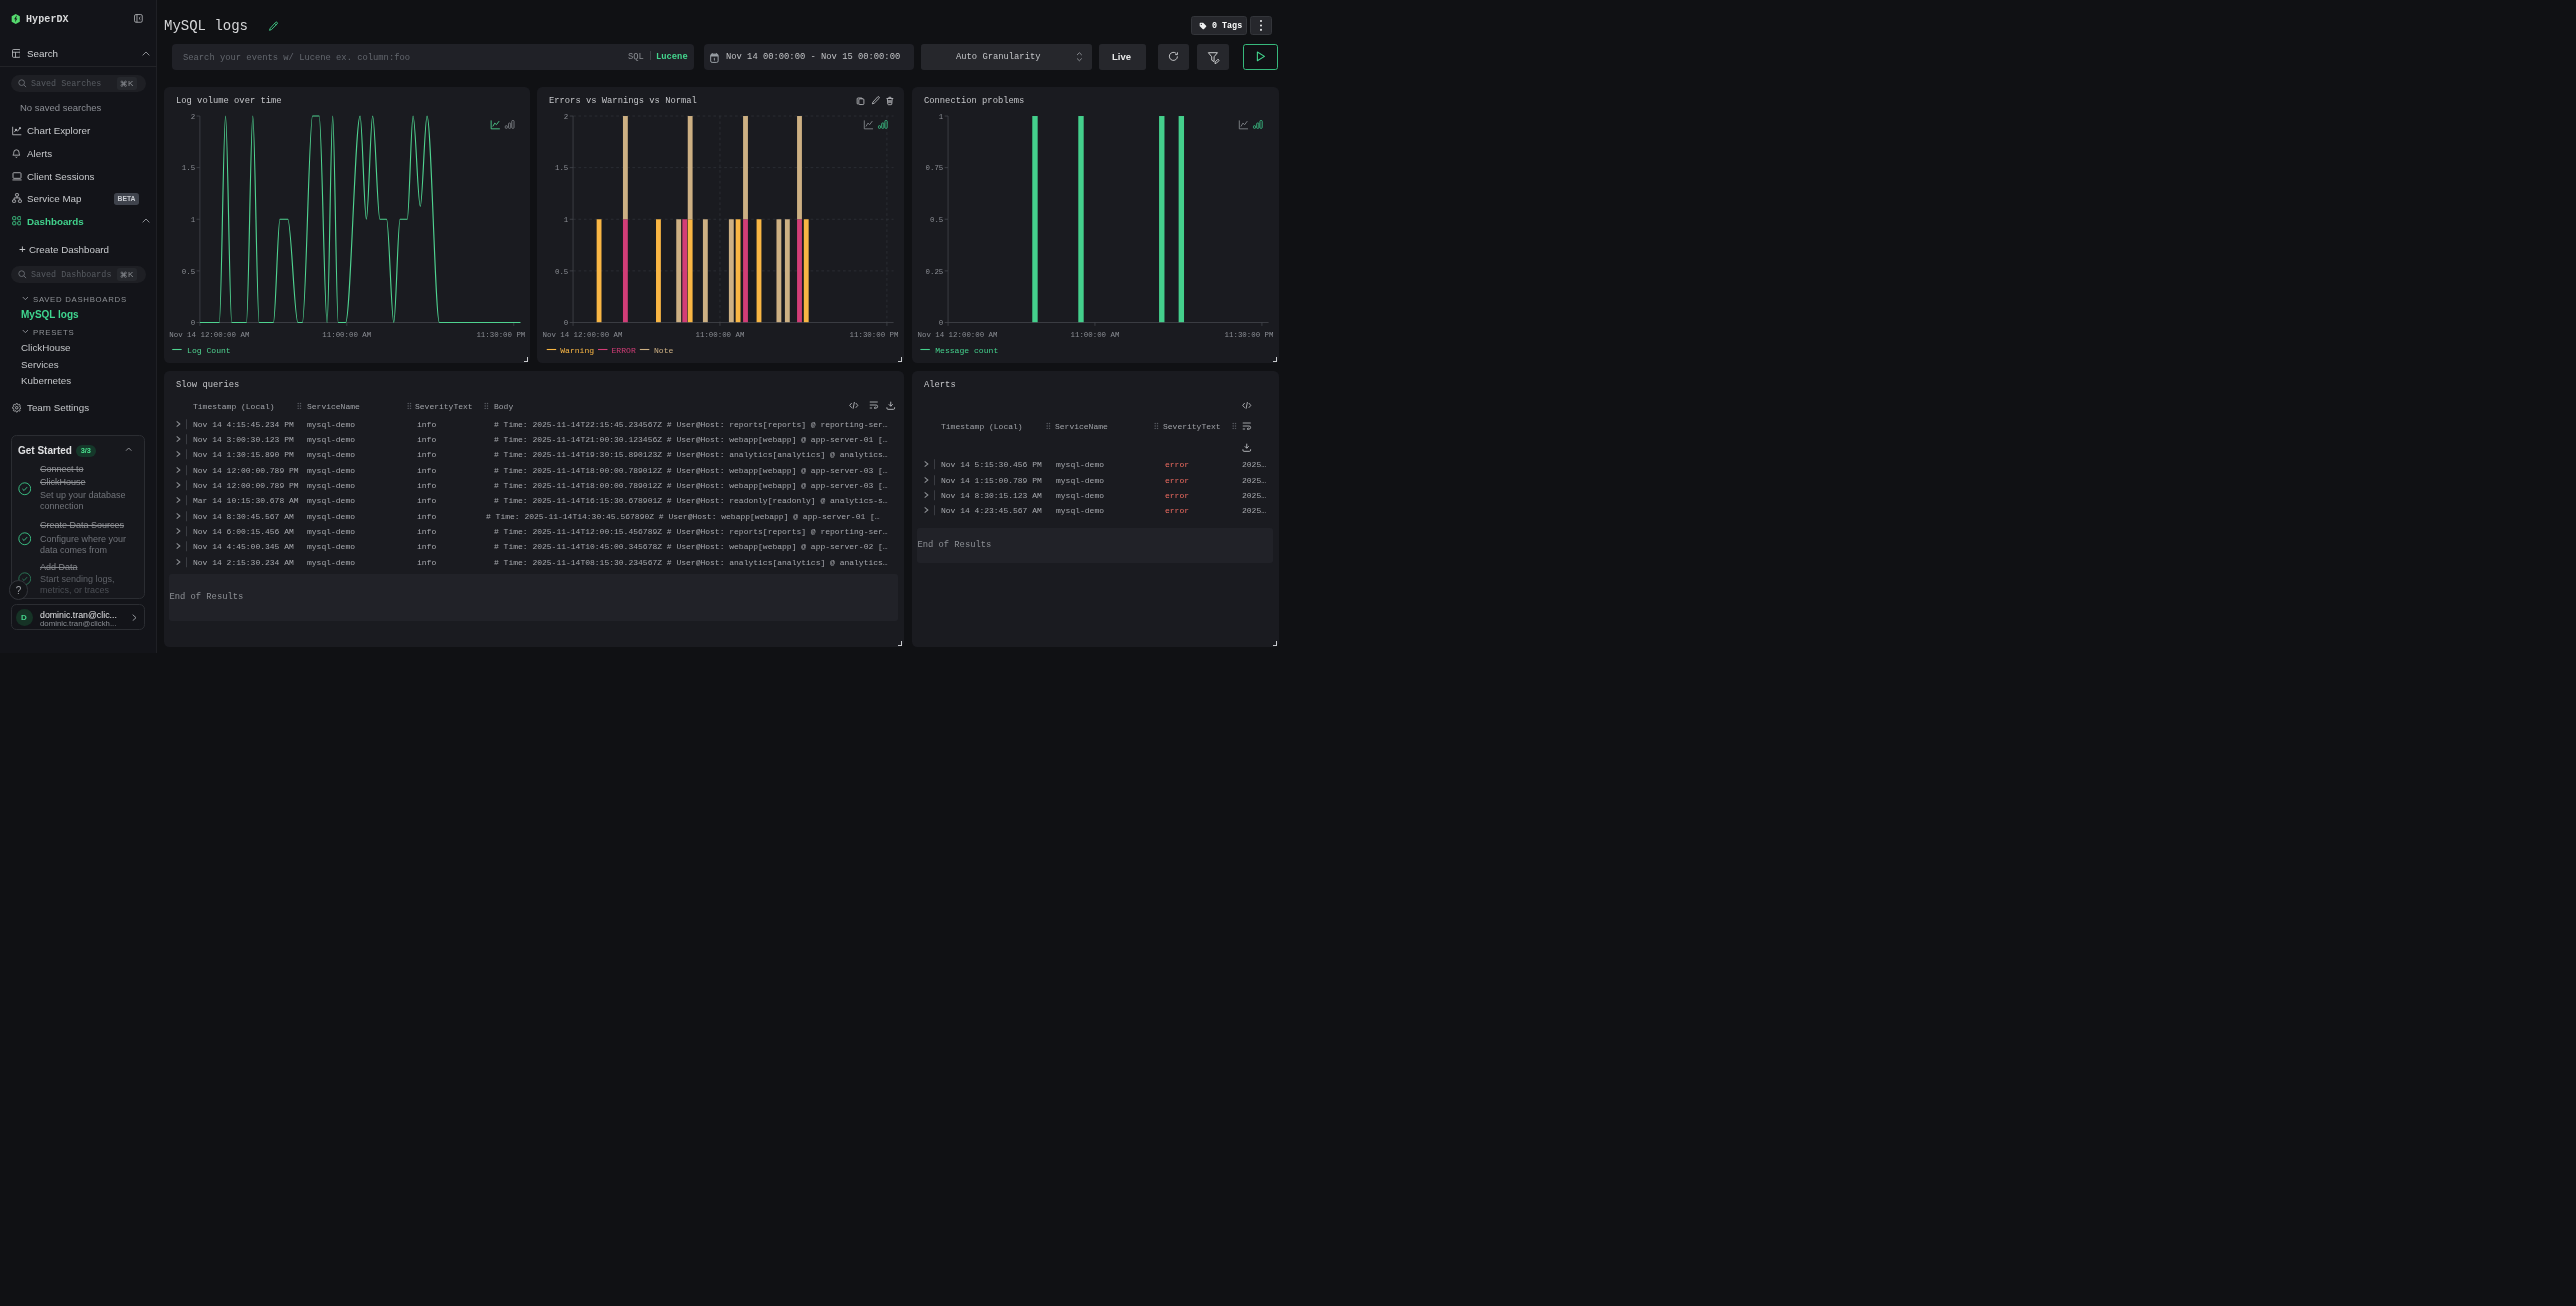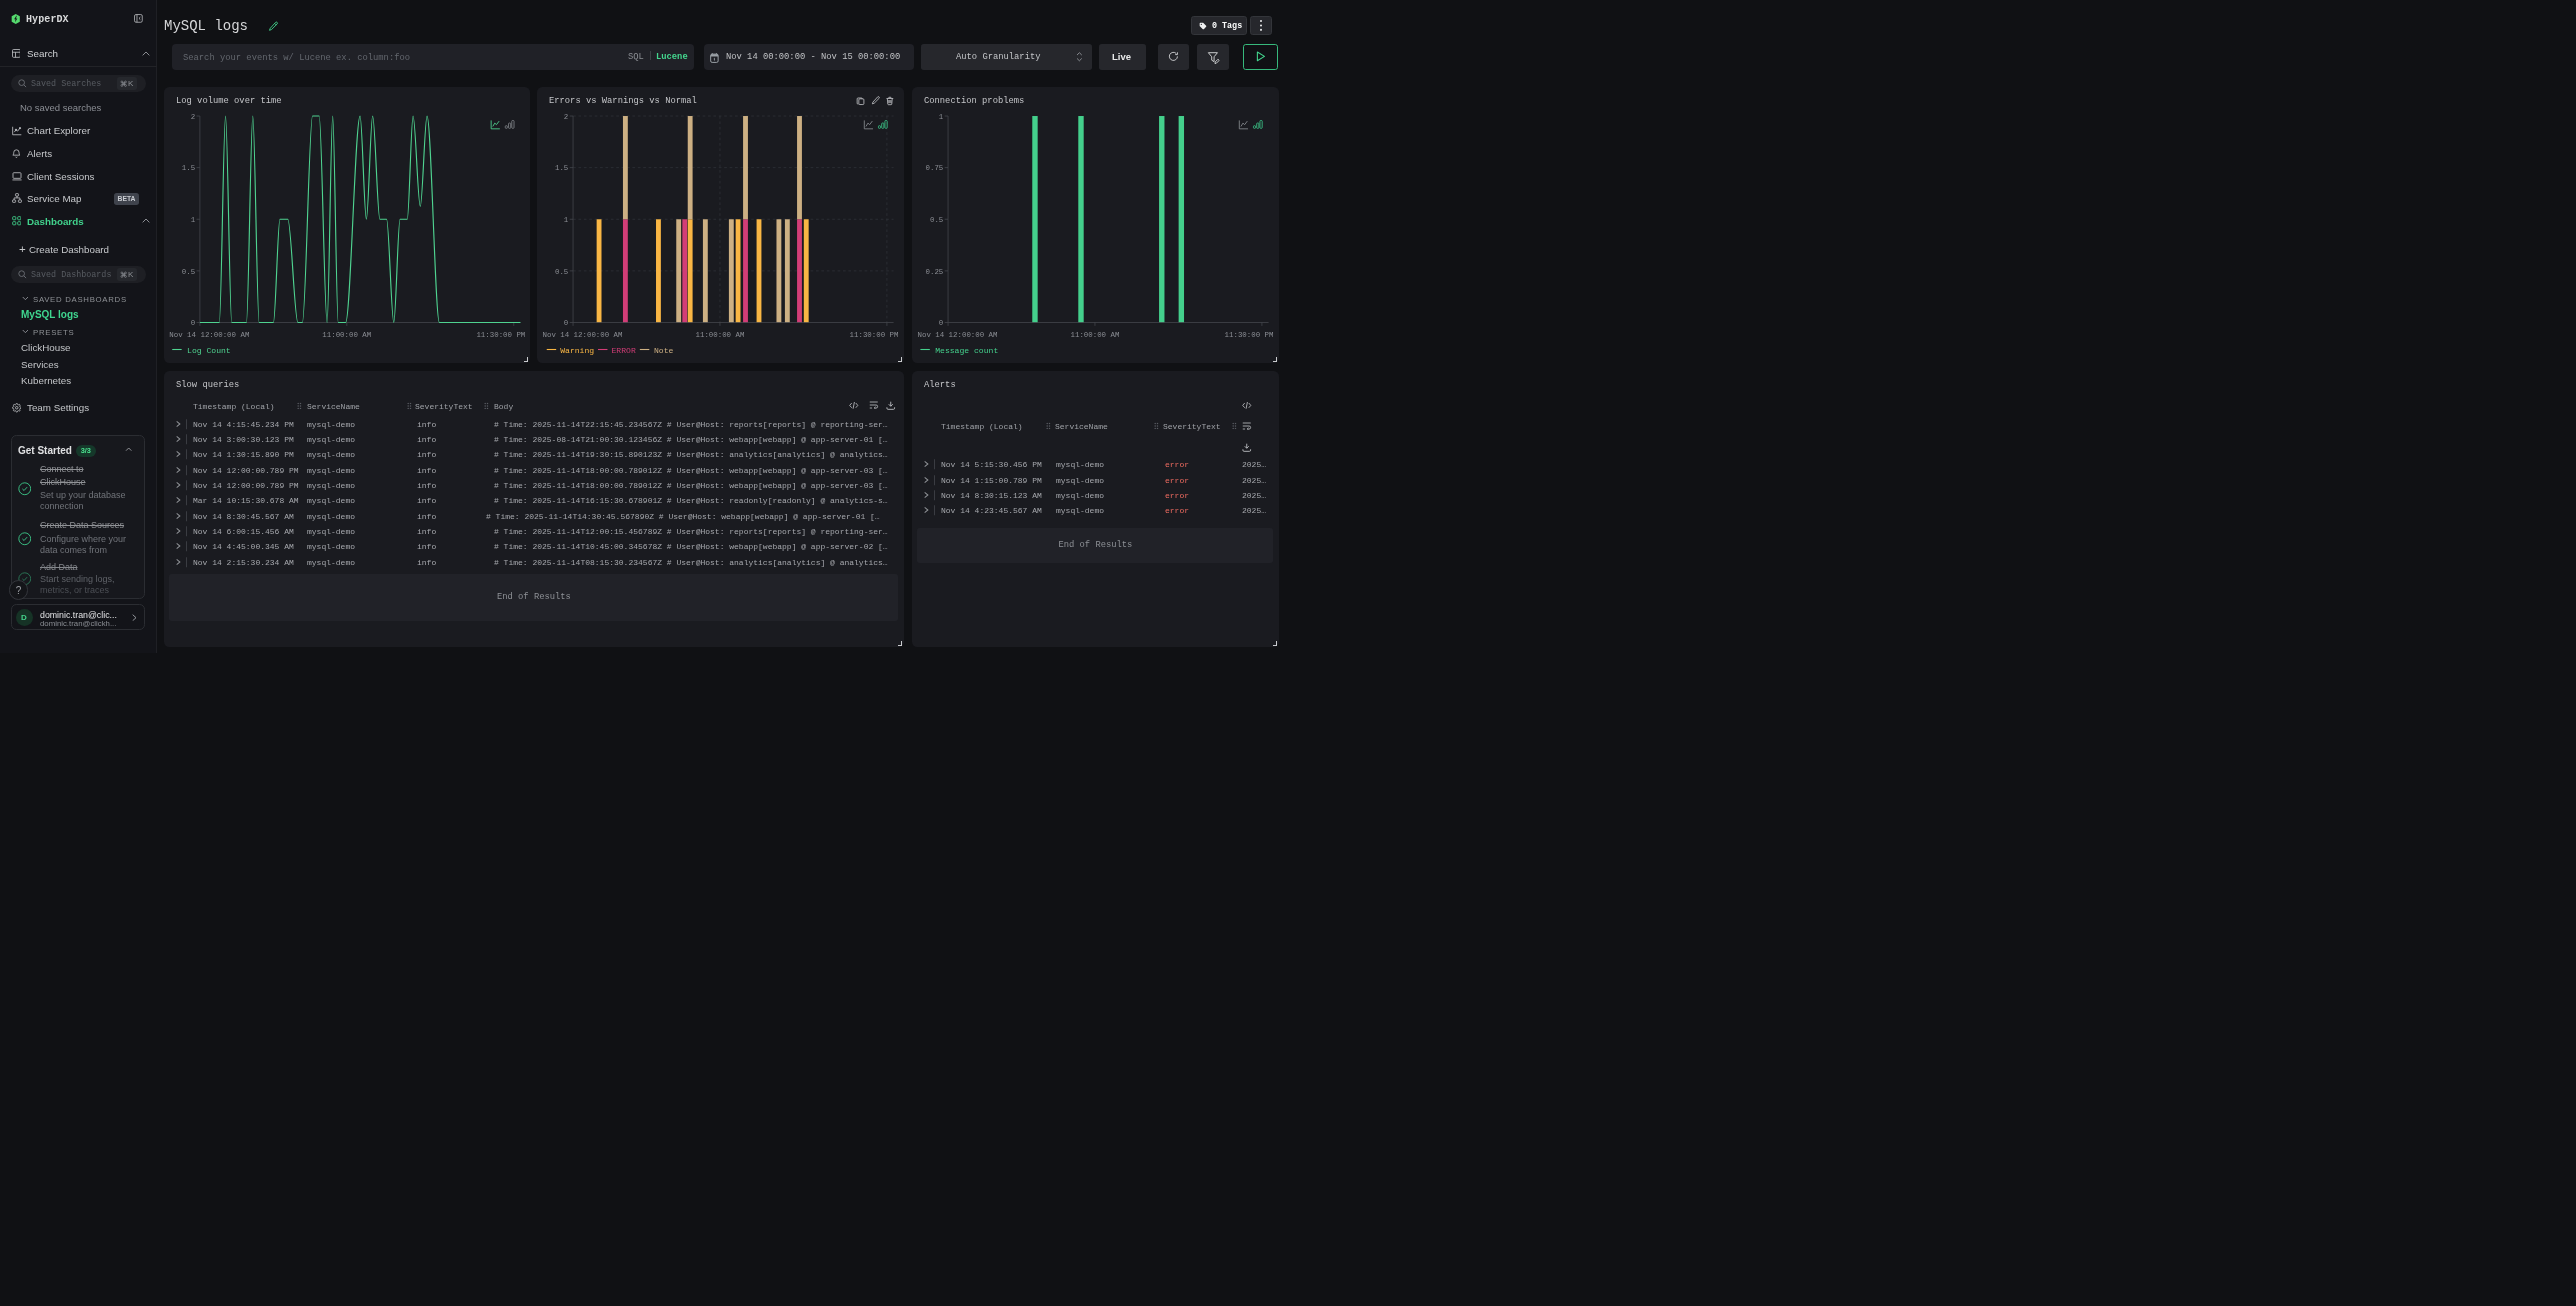--- a/index.html
+++ b/index.html
@@ -18,21 +18,21 @@
 .shead { position:absolute; left:33px; font-size:7.8px; letter-spacing:0.7px; color:#8f9296; font-family:"Liberation Sans",sans-serif; transform:translateY(-50%); }
 .btn { position:absolute; background:#26272c; border-radius:2.7px; }
 .axis { stroke:#4a4e54; stroke-width:1; fill:none; }
 .tick { stroke:#4a4e54; stroke-width:1; }
 .alab { font-size:11px; fill:#8b8e94; font-family:"Liberation Mono",monospace; }
 .grid { stroke:#33353b; stroke-width:1; stroke-dasharray:4 4; fill:none; }
 .leg { font-size:12px; }
 .thead { position:absolute; font-size:8px; color:#9fa2a7; }
 .trow { position:absolute; font-size:8px; color:#a6a8ad; white-space:nowrap; }
 .cell { position:absolute; top:0; transform:translateY(-50%); white-space:nowrap; }
-.eor { position:absolute; background:#212228; border-radius:2.7px; text-align:center; font-size:8.8px; color:#8e9196; }
+.eor { position:absolute; background:#212228; border-radius:2.7px; text-align:left; font-size:8.8px; color:#8e9196; }
 .drag { fill:#595c62; }
 </style>
 </head>
 <body>
 <div id="side">
 
   <svg class="abs" style="left:10.8px;top:13.5px" width="9.5" height="10" viewBox="0 0 14 15">
     <path d="M7 0 L13.1 3.5 V11.5 L7 15 L0.9 11.5 V3.5 Z" fill="#55da6e"></path>
     <path d="M7.8 2.8 L4.6 8.0 L6.6 8.0 L6.0 12.2 L9.4 6.6 L7.3 6.6 L8.6 2.8 Z" fill="#15161a"></path>
   </svg>
@@ -450,21 +450,21 @@
         <span class="cell" style="left:330px"># Time: 2025-11-14T22:15:45.234567Z # User@Host: reports[reports] @ reporting-ser…</span>
       </div>
     <div class="trow" style="top:68px;left:0;width:100%">
         <svg class="cell" style="left:12px;height:6.8px" width="4.7" height="6.8" viewBox="0 0 7 10" fill="none" stroke="#8f9296" stroke-width="1.5">
           <path d="M1 1 L5.8 5 L1 9"></path>
         </svg>
         <span class="cell" style="left:22px;width:0.7px;height:9.5px;background:#3a3c42;margin-top:0"></span>
         <span class="cell" style="left:29px">Nov 14 3:00:30.123 PM</span>
         <span class="cell" style="left:143px">mysql-demo</span>
         <span class="cell" style="left:253px">info</span>
-        <span class="cell" style="left:330px"># Time: 2025-08-14T21:00:30.123456Z # User@Host: webapp[webapp] @ app-server-01 […</span>
+        <span class="cell" style="left:330px"># Time: 2025-11-14T21:00:30.123456Z # User@Host: webapp[webapp] @ app-server-01 […</span>
       </div>
     <div class="trow" style="top:83px;left:0;width:100%">
         <svg class="cell" style="left:12px;height:6.8px" width="4.7" height="6.8" viewBox="0 0 7 10" fill="none" stroke="#8f9296" stroke-width="1.5">
           <path d="M1 1 L5.8 5 L1 9"></path>
         </svg>
         <span class="cell" style="left:22px;width:0.7px;height:9.5px;background:#3a3c42;margin-top:0"></span>
         <span class="cell" style="left:29px">Nov 14 1:30:15.890 PM</span>
         <span class="cell" style="left:143px">mysql-demo</span>
         <span class="cell" style="left:253px">info</span>
         <span class="cell" style="left:330px"># Time: 2025-11-14T19:30:15.890123Z # User@Host: analytics[analytics] @ analytics…</span>

